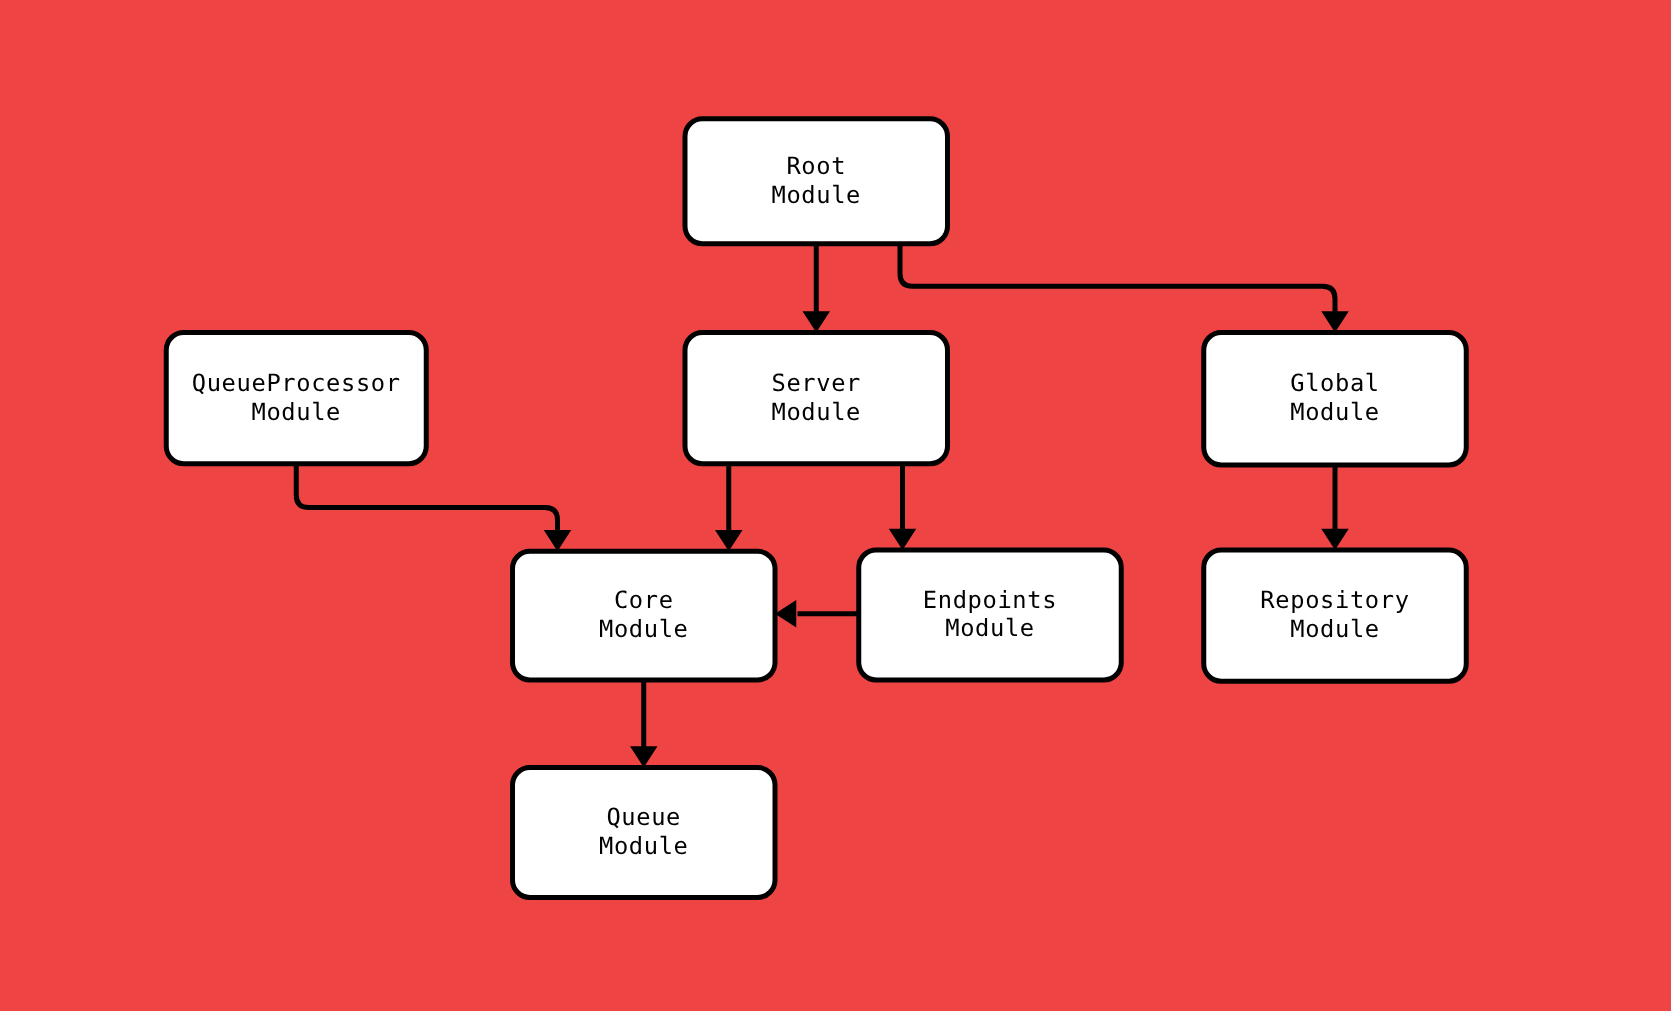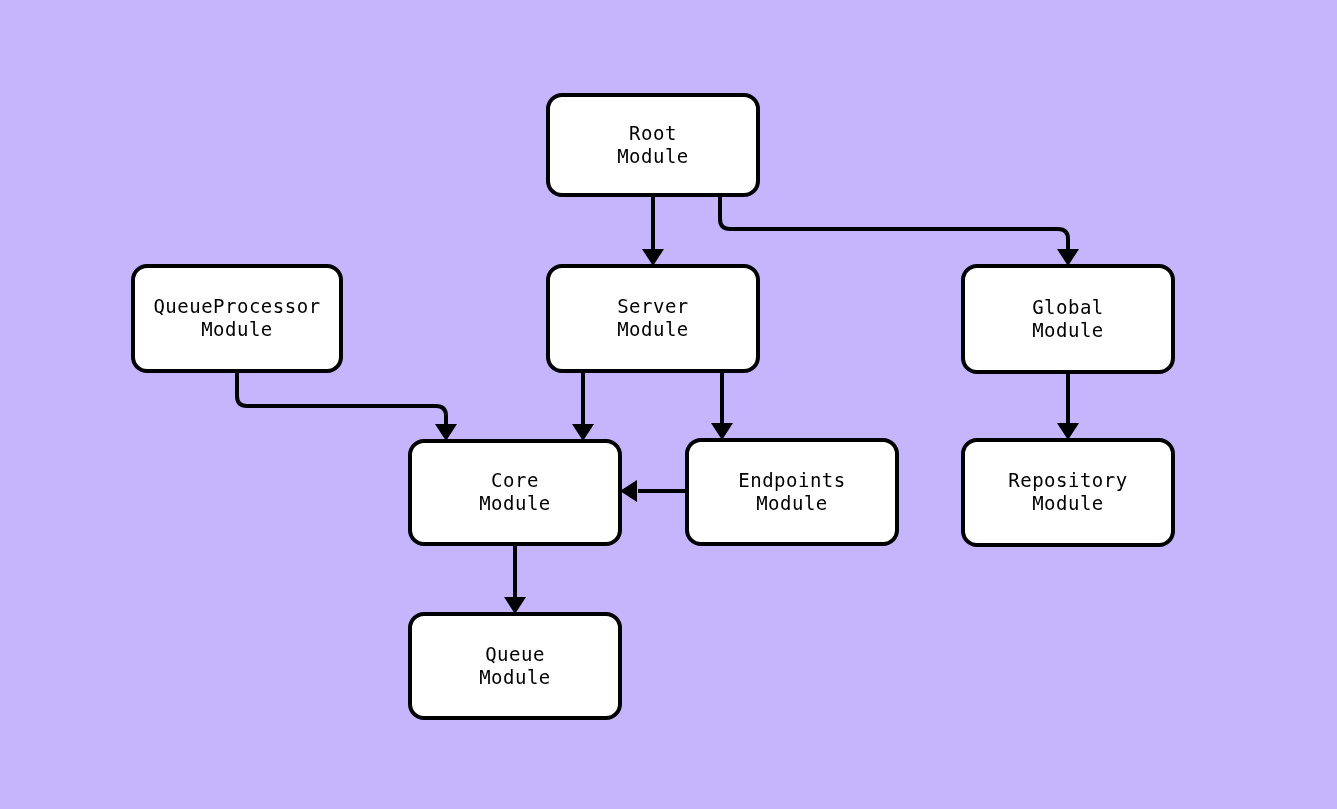--- a/index.html
+++ b/index.html
@@ -10,21 +10,21 @@
   body {
     width: 1337px;
     height: 809px;
     overflow: hidden;
     font-family: "DejaVu Sans Mono", monospace;
   }
   #diagram-canvas {
     position: relative;
     width: 1337px;
     height: 809px;
-    background: #c4b5fd;
+    background: #ef4444;
   }
   svg#graph {
     position: absolute;
     top: 0;
     left: 0;
     width: 1337px;
     height: 809px;
     display: block;
   }
   .node-box {

